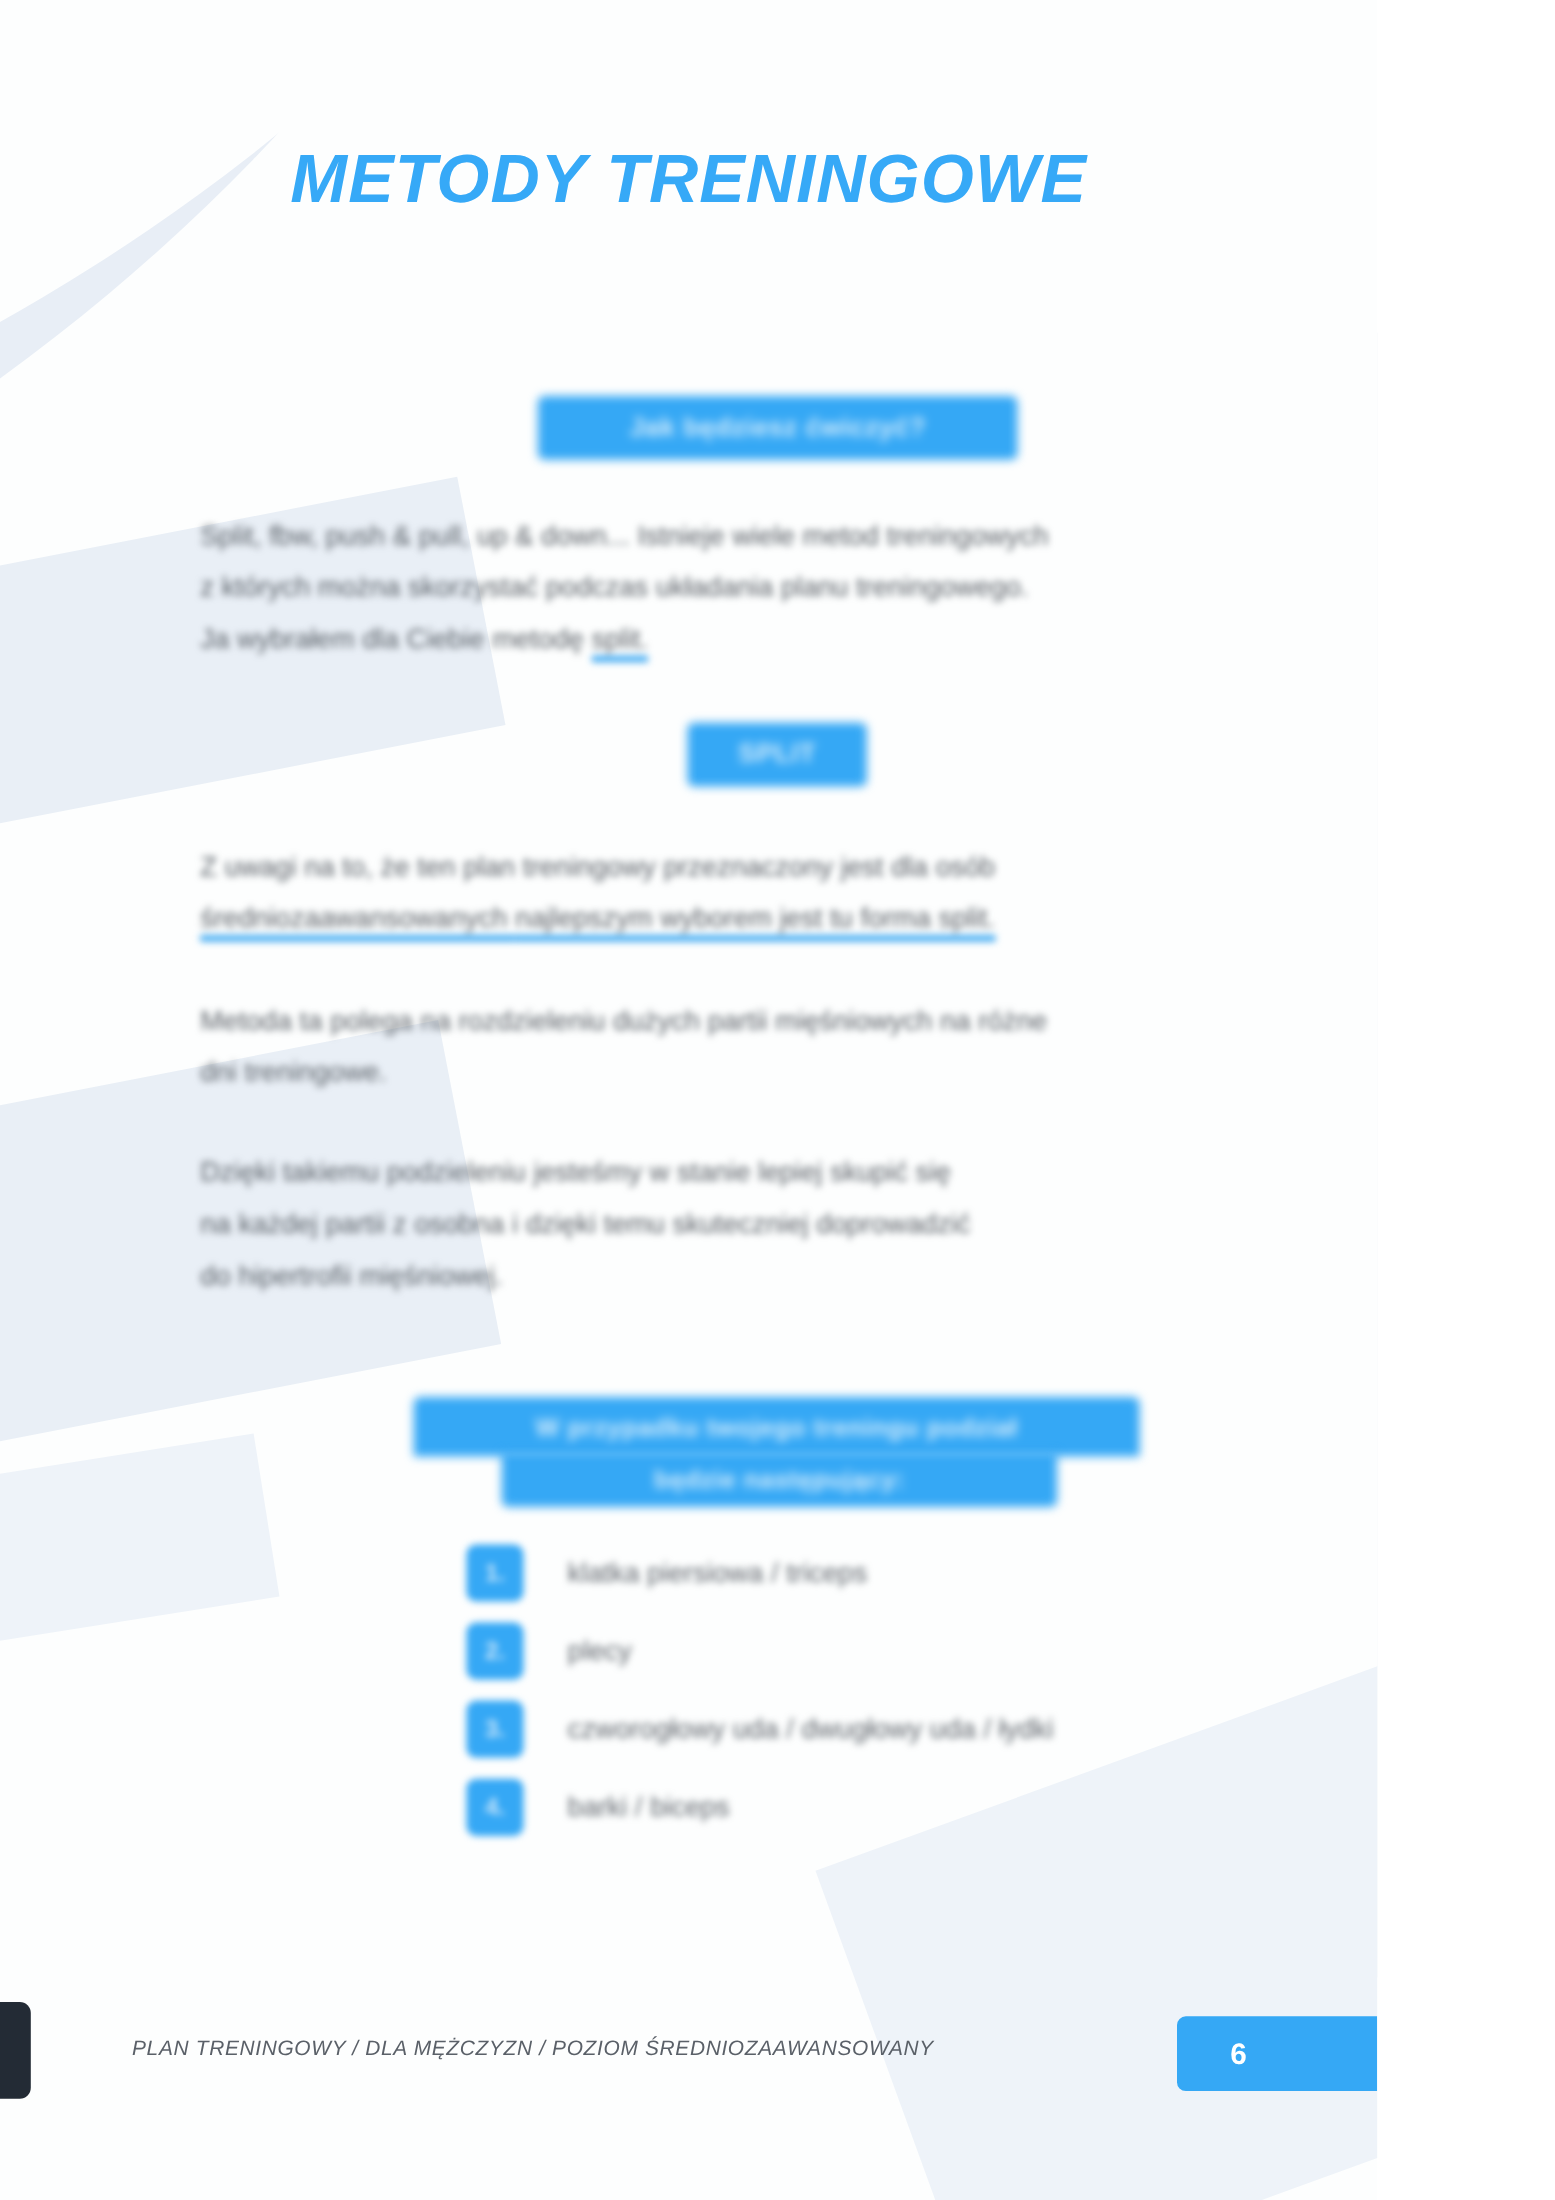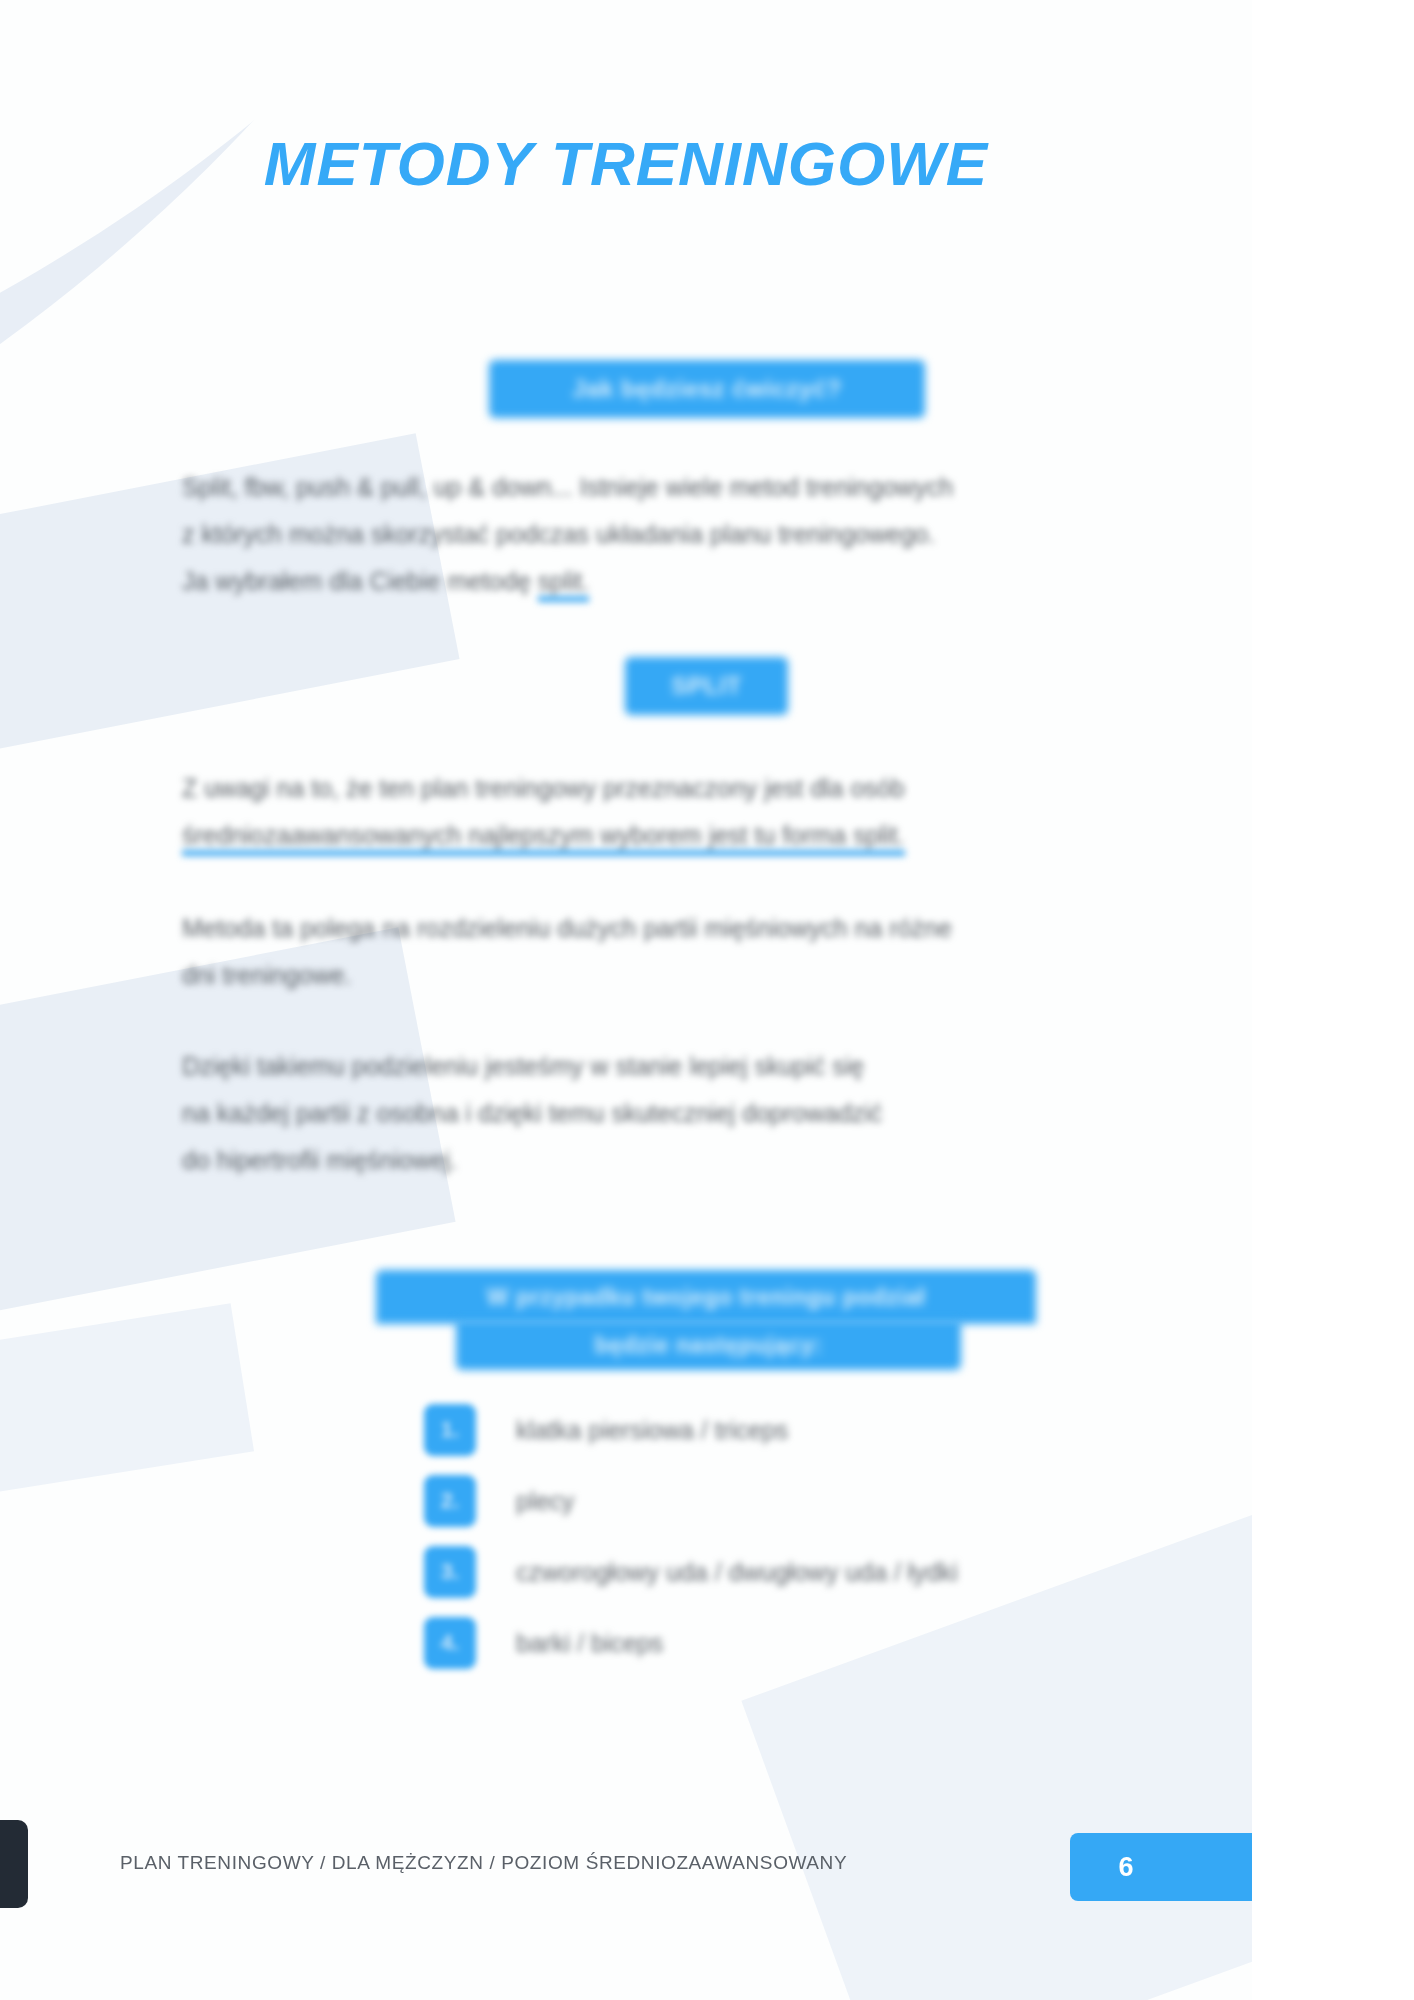--- a/index.html
+++ b/index.html
@@ -198,20 +198,21 @@
     width:42px;
     height:88px;
     background:#232b35;
     border-radius:0 10px 10px 0;
   }
   .footer-text {
     position:absolute;
     left:120px;
     top:1852px;
     font-size:19px;
+    font-style:italic;
     letter-spacing:.6px;
     color:#5a6068;
     white-space:nowrap;
     font-family:"Liberation Sans", sans-serif;
   }
   .page-badge {
     position:absolute;
     right:0;
     top:1833px;
     width:182px;

